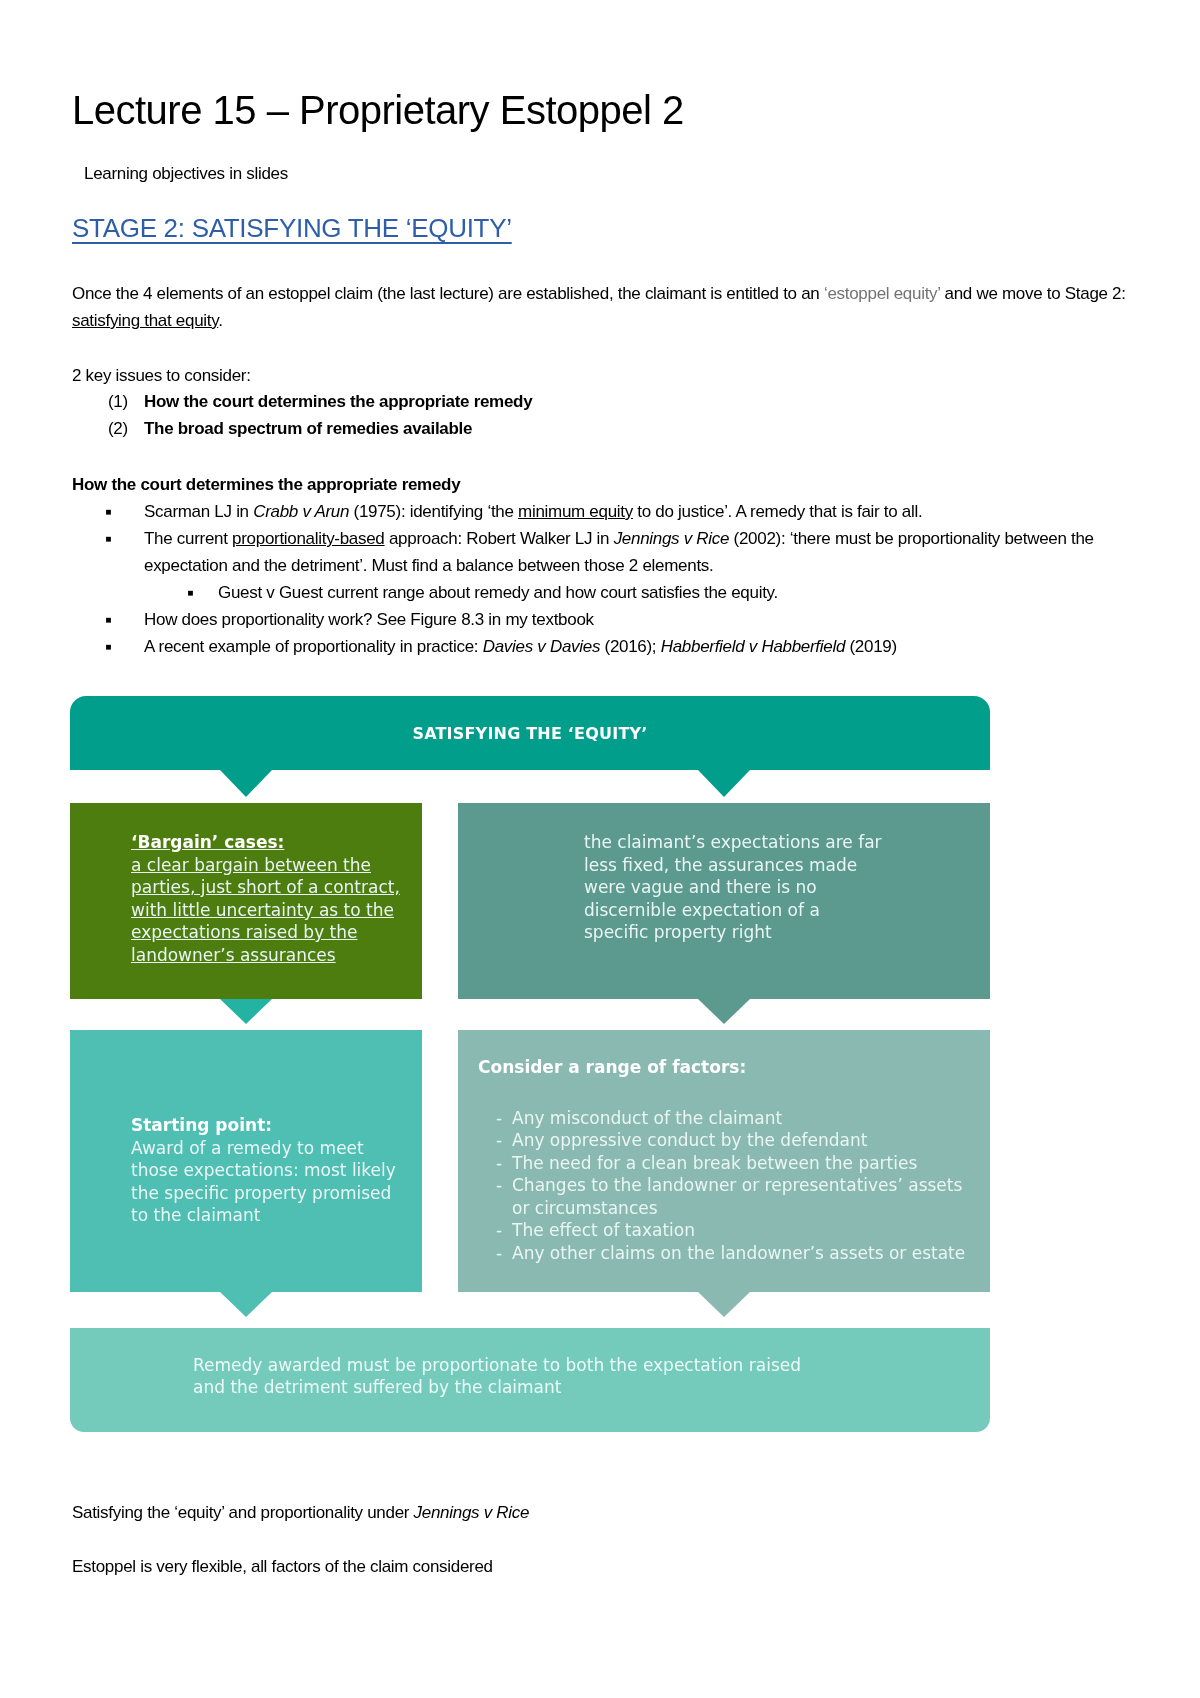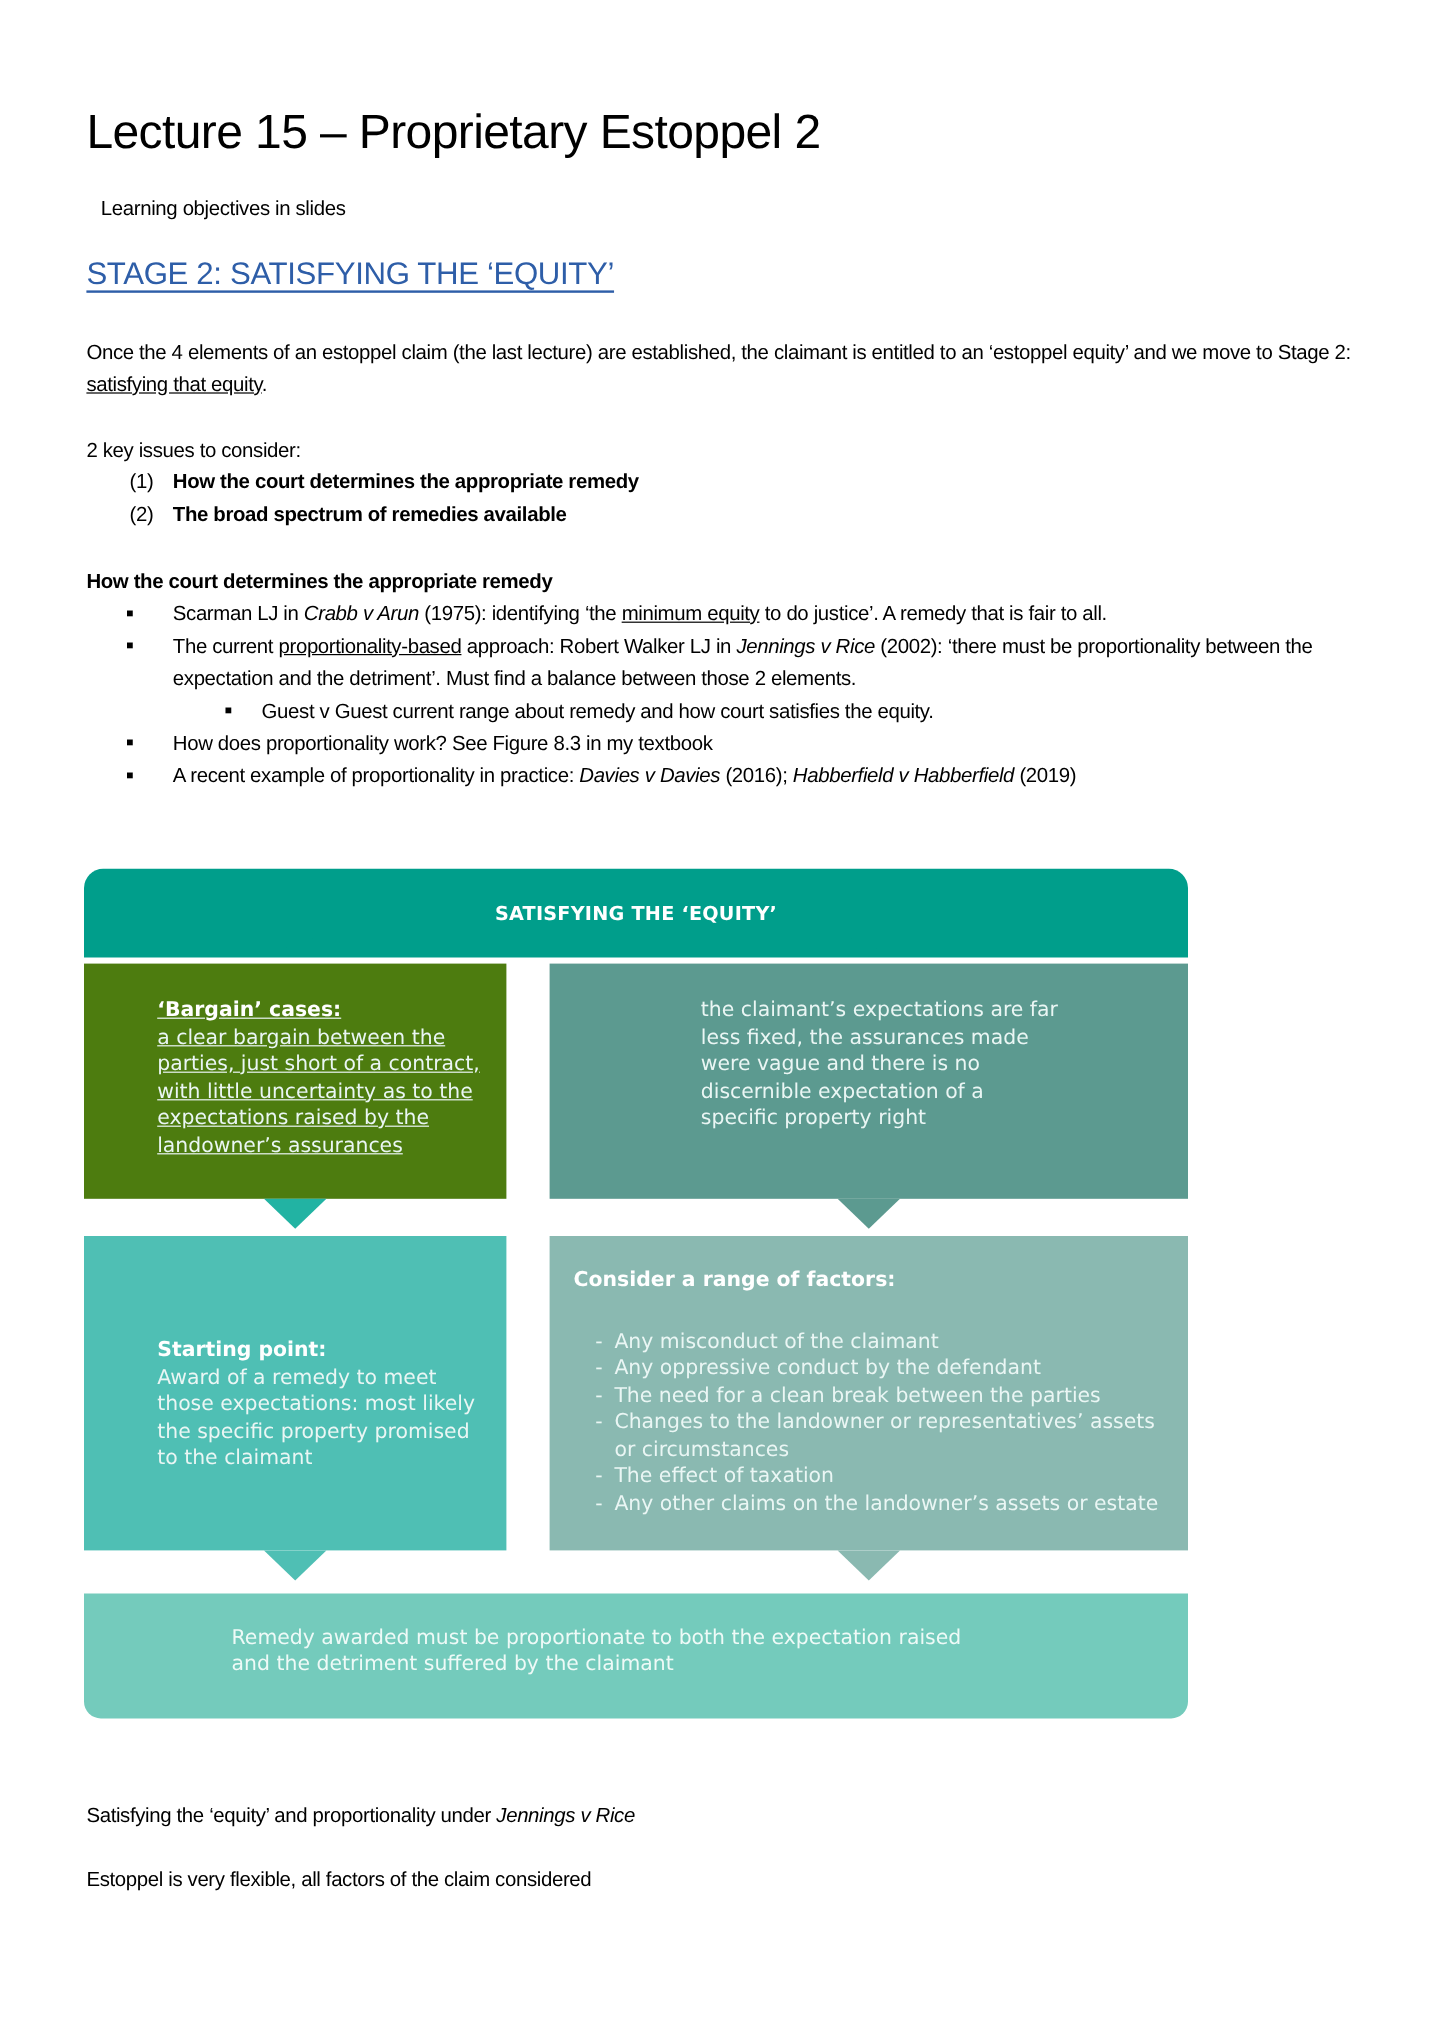--- a/index.html
+++ b/index.html
@@ -4,38 +4,38 @@
 <style>
   html, body { margin:0; padding:0; background:#ffffff; }
   body { width:1200px; height:1698px; position:relative; overflow:hidden;
          font-family:"Liberation Sans", sans-serif; color:#000; }
   .abs { position:absolute; }
   .title { left:72px; top:88px; font-size:40px; font-weight:normal; letter-spacing:-0.5px; white-space:nowrap; }
   .body-text { font-size:17px; line-height:27px; letter-spacing:-0.3px; }
   .lo { left:84px; top:160px; }
   .h1 { left:72px; top:213px; font-size:26px; color:#2e5ea8; text-decoration:underline; text-decoration-thickness:2px; text-underline-offset:5px; letter-spacing:-0.3px; white-space:nowrap; }
   .para { left:72px; top:280px; width:1060px; }
-  .red { color:#000000; }
+  .red { color:#737373; }
   .u { text-decoration:underline; }
   .issues-head { left:72px; top:362px; }
   .ol { left:108px; top:388px; }
   .ol .item { font-weight:bold; display:flex; }
   .ol .num { font-weight:normal; width:36px; }
   .sec-head { left:72px; top:471px; font-weight:bold; }
   .bullets { left:72px; top:498px; width:1080px; }
   .bl { display:flex; }
   .bl .mark { width:72px; text-align:center; flex:none; font-size:10px; }
   .bl.sub .mark { width:146px; text-align:right; padding-right:25px; box-sizing:border-box; }
   .bl .txt { flex:1; }
   i { font-style:italic; }
 
   
   .diag { left:70px; top:696px; width:920px; height:740px; font-family:"DejaVu Sans", sans-serif; }
   .d-head { position:absolute; left:0; top:0; width:920px; height:74px; background:#009e8b; border-radius:16px 16px 0 0;
-            color:#fff; font-weight:bold; font-size:16px; display:flex; align-items:center; justify-content:center; letter-spacing:0.2px;margin-top:28px; }
+            color:#fff; font-weight:bold; font-size:16px; display:flex; align-items:center; justify-content:center; letter-spacing:0.2px; }
   .tri { position:absolute; width:0; height:0; border-left:26px solid transparent; border-right:26px solid transparent; }
   .box { position:absolute; color:#eaf6f4; font-size:17px; line-height:22.5px; box-sizing:border-box; }
   .box .bt { color:#ffffff; font-weight:bold; font-size:17px; }
   .b1 { left:0; top:107px; width:352px; height:196px; background:#4d7c0f; padding:28px 20px 0 61px;text-decoration:underline; }
   .b2 { left:388px; top:107px; width:532px; height:196px; background:#5c9a90; padding:28px 20px 0 126px; }
   .b3 { left:0; top:334px; width:352px; height:262px; background:#4fbfb4; padding:84px 20px 0 61px; }
   .b4 { left:388px; top:334px; width:532px; height:262px; background:#8ab9b1; padding:26px 20px 0 20px; }
   .b4 .fl { margin-top:28px; padding-left:18px; }
   .b4 .fi { display:flex; }
   .b4 .dash { width:16px; flex:none; }

